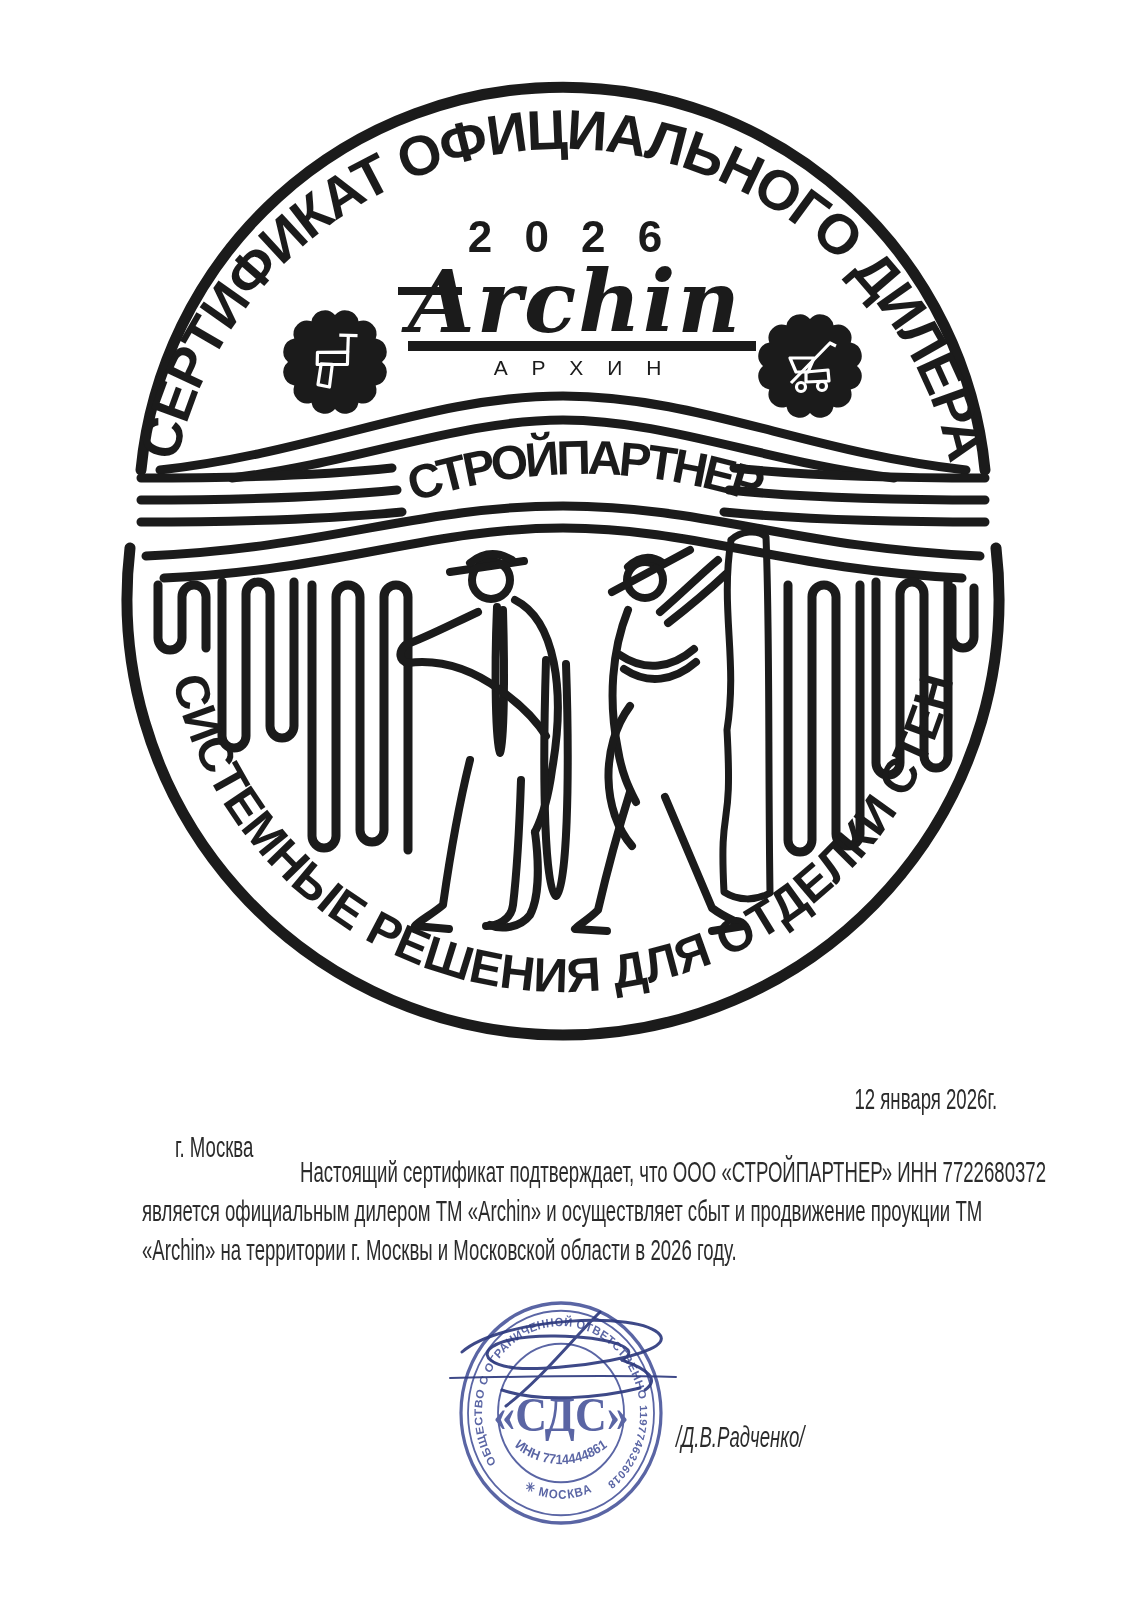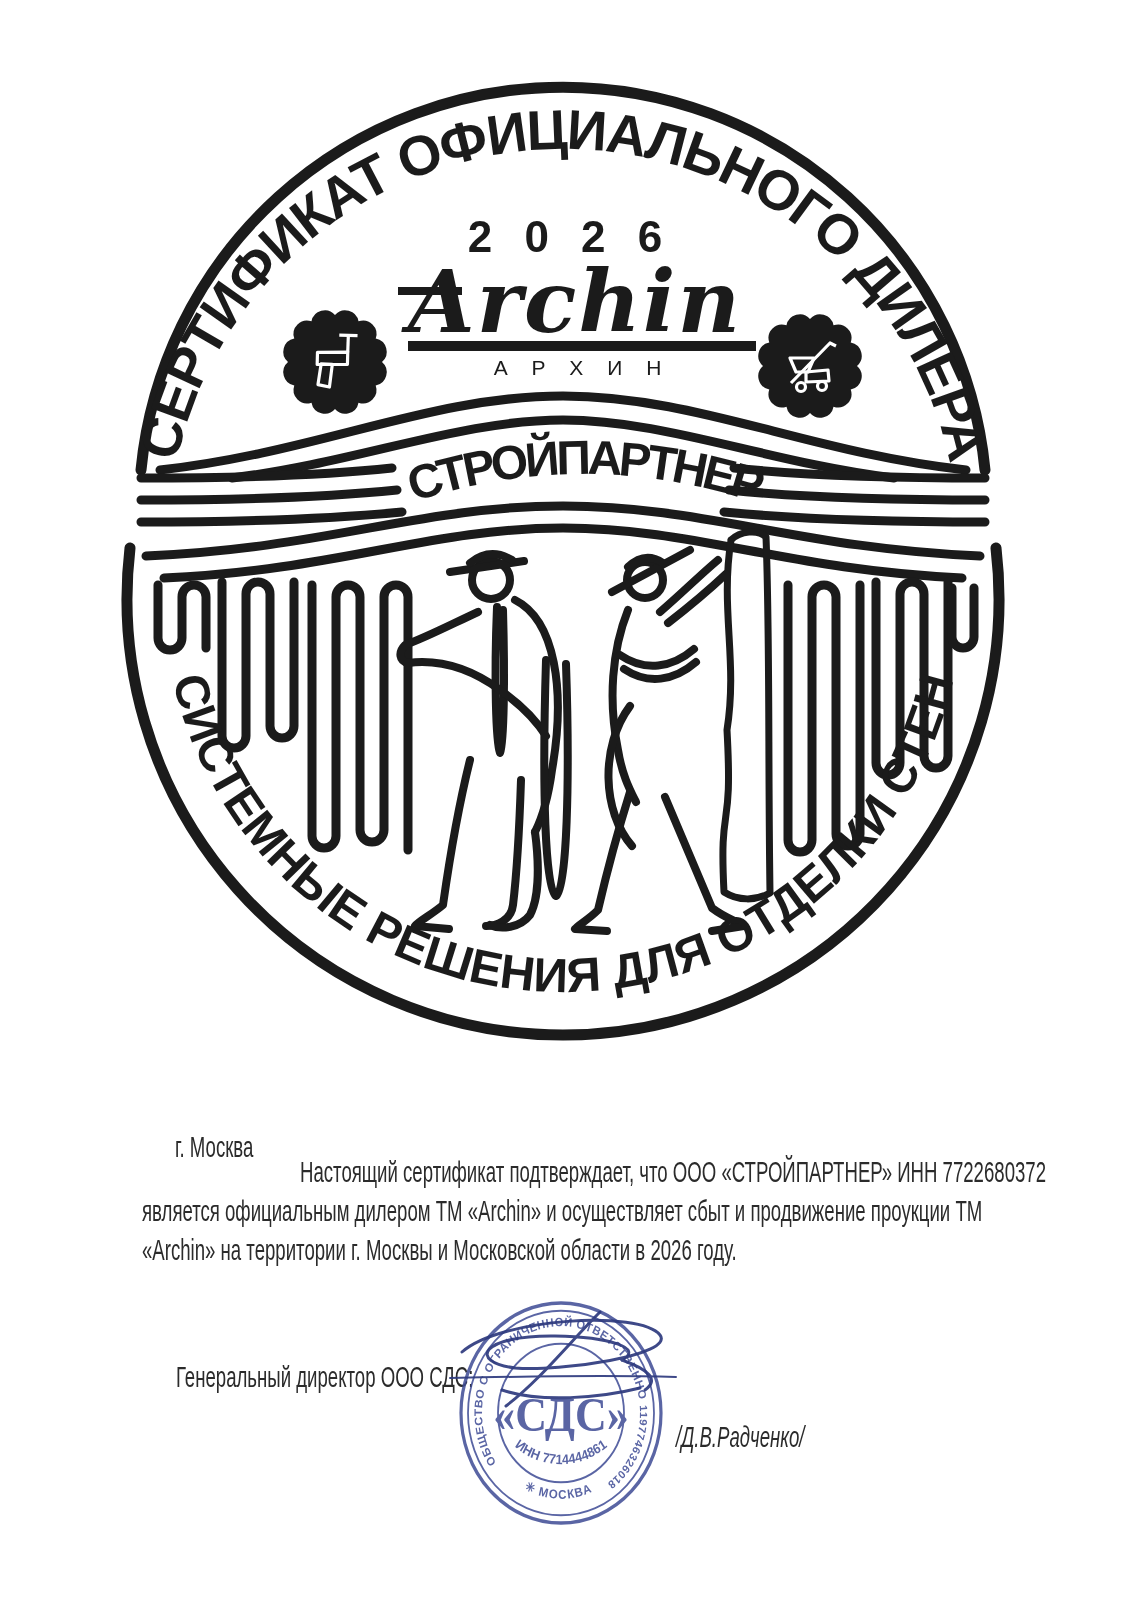--- a/index.html
+++ b/index.html
@@ -127,30 +127,30 @@
     </g>
 
     <text class="emblem-text" font-size="48" letter-spacing="0">
       <textPath href="#botarc" startOffset="50%" text-anchor="middle">СИСТЕМНЫЕ РЕШЕНИЯ ДЛЯ ОТДЕЛКИ СТЕН</textPath>
     </text>
   </svg>
 
   <div class="doc-text" style="left:175px;top:1082px;margin-top:48px;">
     <span class="cond">г. Москва</span>
   </div>
+  <div class="doc-text" style="right:129px;top:1082px;">
+    <span class="cond-r">12 января 2026г.</span>
+  </div>
 
   <div class="para">
     <div class="ln first"><span class="cond">Настоящий сертификат подтверждает, что ООО «СТРОЙПАРТНЕР» ИНН 7722680372</span></div>
     <div class="ln"><span class="cond">является официальным дилером ТМ «Archin» и осуществляет сбыт и продвижение проукции ТМ</span></div>
     <div class="ln"><span class="cond">«Archin» на территории г. Москвы и Московской области в 2026 году.</span></div>
   </div>
 
-  <div class="doc-text" style="left:176px;top:1360px;">
-    <span class="cond">Генеральный директор ООО СДС:</span>
-  </div>
   <div class="doc-text" style="left:676px;top:1420px;font-style:italic;">
     <span class="cond">/Д.В.Радченко/</span>
   </div>
 
   <svg width="1126" height="330" viewBox="0 0 1126 330" style="top:1240px;">
     <defs>
       <path id="ringpath" d="M -64.7,45.3 A 79,79 0 1 1 77.8,-13.7"></path>
       <path id="ogrnpath" d="M 78.7,-6.9 A 79,79 0 0 1 39.5,68.4"></path>
       <path id="moskvapath" d="M -36.6,68.9 A 78,78 0 0 0 36.6,68.9"></path>
       <path id="innpath" d="M -47,30 A 75,75 0 0 0 47,30"></path>

